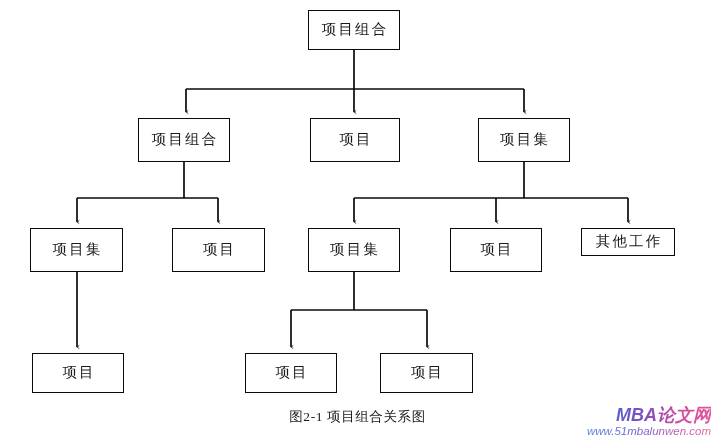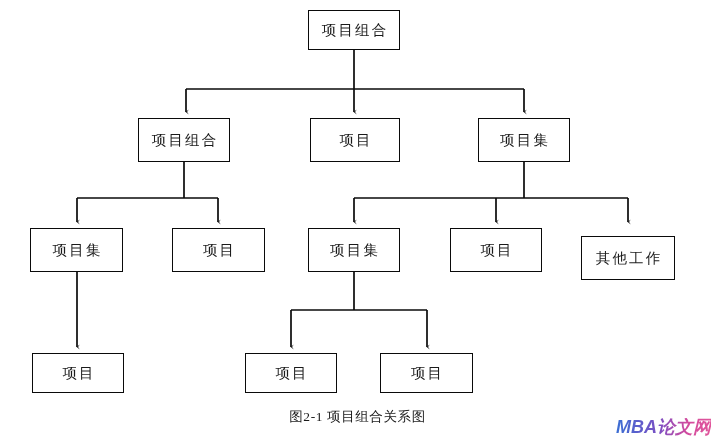--- a/index.html
+++ b/index.html
@@ -27,21 +27,21 @@
     height: 439px;
   }
   .node-box {
     position: absolute;
     box-sizing: border-box;
     border: 1.6px solid #0a0a0a;
     background: #ffffff;
     display: flex;
     align-items: center;
     justify-content: center;
-    font-family: Liberation Serif, serif;
+    font-family: Liberation Mono, monospace;
     font-size: 14.5px;
     letter-spacing: 2.2px;
     color: #1a1a1a;
     text-indent: 2.2px;
     line-height: 1;
     white-space: nowrap;
   }
   .caption {
     position: absolute;
     left: 0;
@@ -142,32 +142,33 @@
     </div>
   <div class="node-box" style="left:172px; top:228px; width:93px; height:44px;">
       <span>项目</span>
     </div>
   <div class="node-box" style="left:308px; top:228px; width:92px; height:44px;">
       <span>项目集</span>
     </div>
   <div class="node-box" style="left:450px; top:228px; width:92px; height:44px;">
       <span>项目</span>
     </div>
-  <div class="node-box" style="left:581px; top:236px; width:94px; height:44px;">
+  <div class="node-box" style="left:581px; top:228px; width:94px; height:28px;">
       <span>其他工作</span>
     </div>
   <div class="node-box" style="left:32px;  top:353px; width:92px; height:40px;">
       <span>项目</span>
     </div>
   <div class="node-box" style="left:245px; top:353px; width:92px; height:40px;">
       <span>项目</span>
     </div>
   <div class="node-box" style="left:380px; top:353px; width:93px; height:40px;">
       <span>项目</span>
     </div>
 
   <div class="caption">图2-1  项目组合关系图</div>
 
   <div class="watermark">
     <div class="wm-brand">MBA论文网</div>
+    <div class="wm-url">www.51mbalunwen.com</div>
   </div>
 
 </div>
 
 </body></html>

